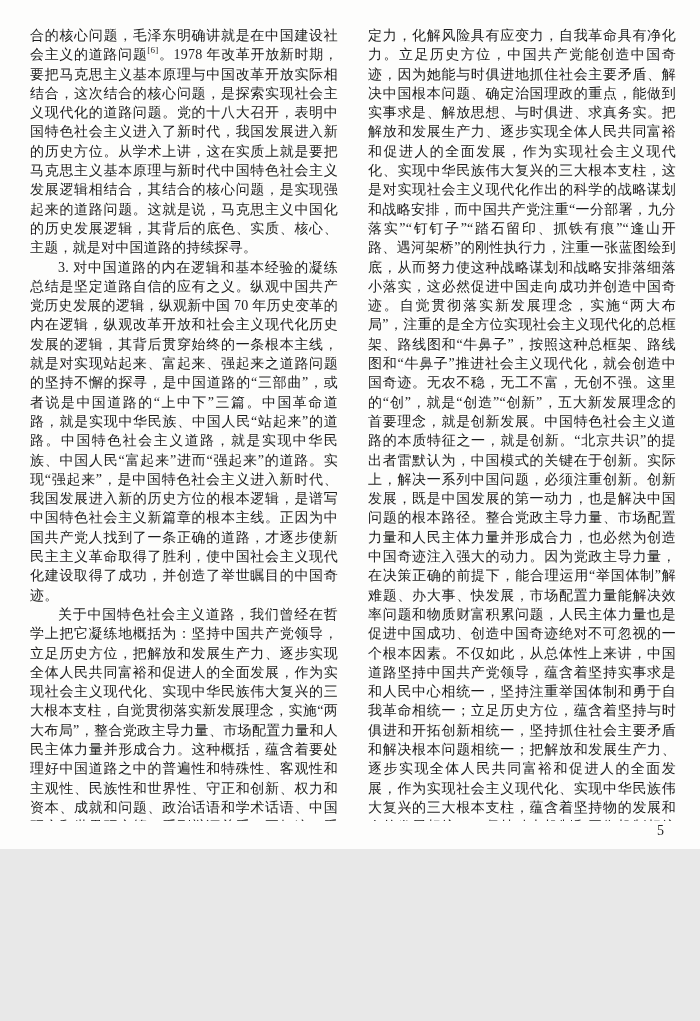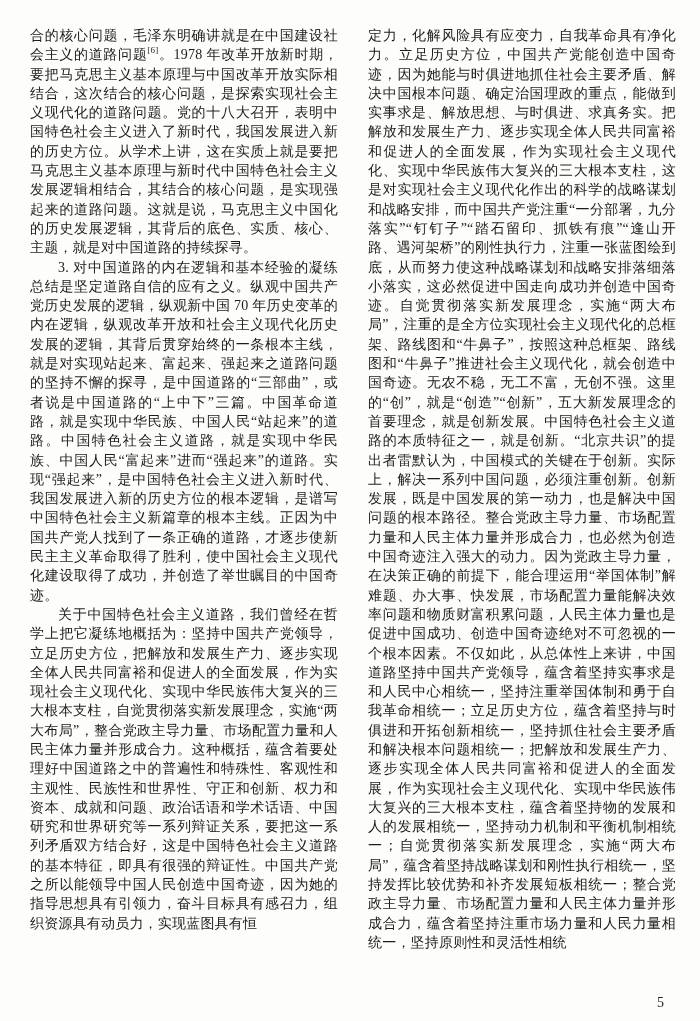--- a/index.html
+++ b/index.html
@@ -1,20 +1,20 @@
 <!DOCTYPE html>
 <html lang="zh"><head>
 <meta charset="utf-8">
 <style>
   * { margin: 0; padding: 0; box-sizing: border-box; }
   html, body { background: #e8e8e8; }
   .page {
     position: relative;
     width: 700px;
-    height: 1021px;
+    height: 849px;
     margin: 0 auto;
     background: #fdfdfc;
     color: #1c1c1c;
     font-family: "Liberation Serif", "DejaVu Serif", serif;
     overflow: hidden;
   }
   .columns {
     position: absolute;
     top: 26px;
     left: 30px;

